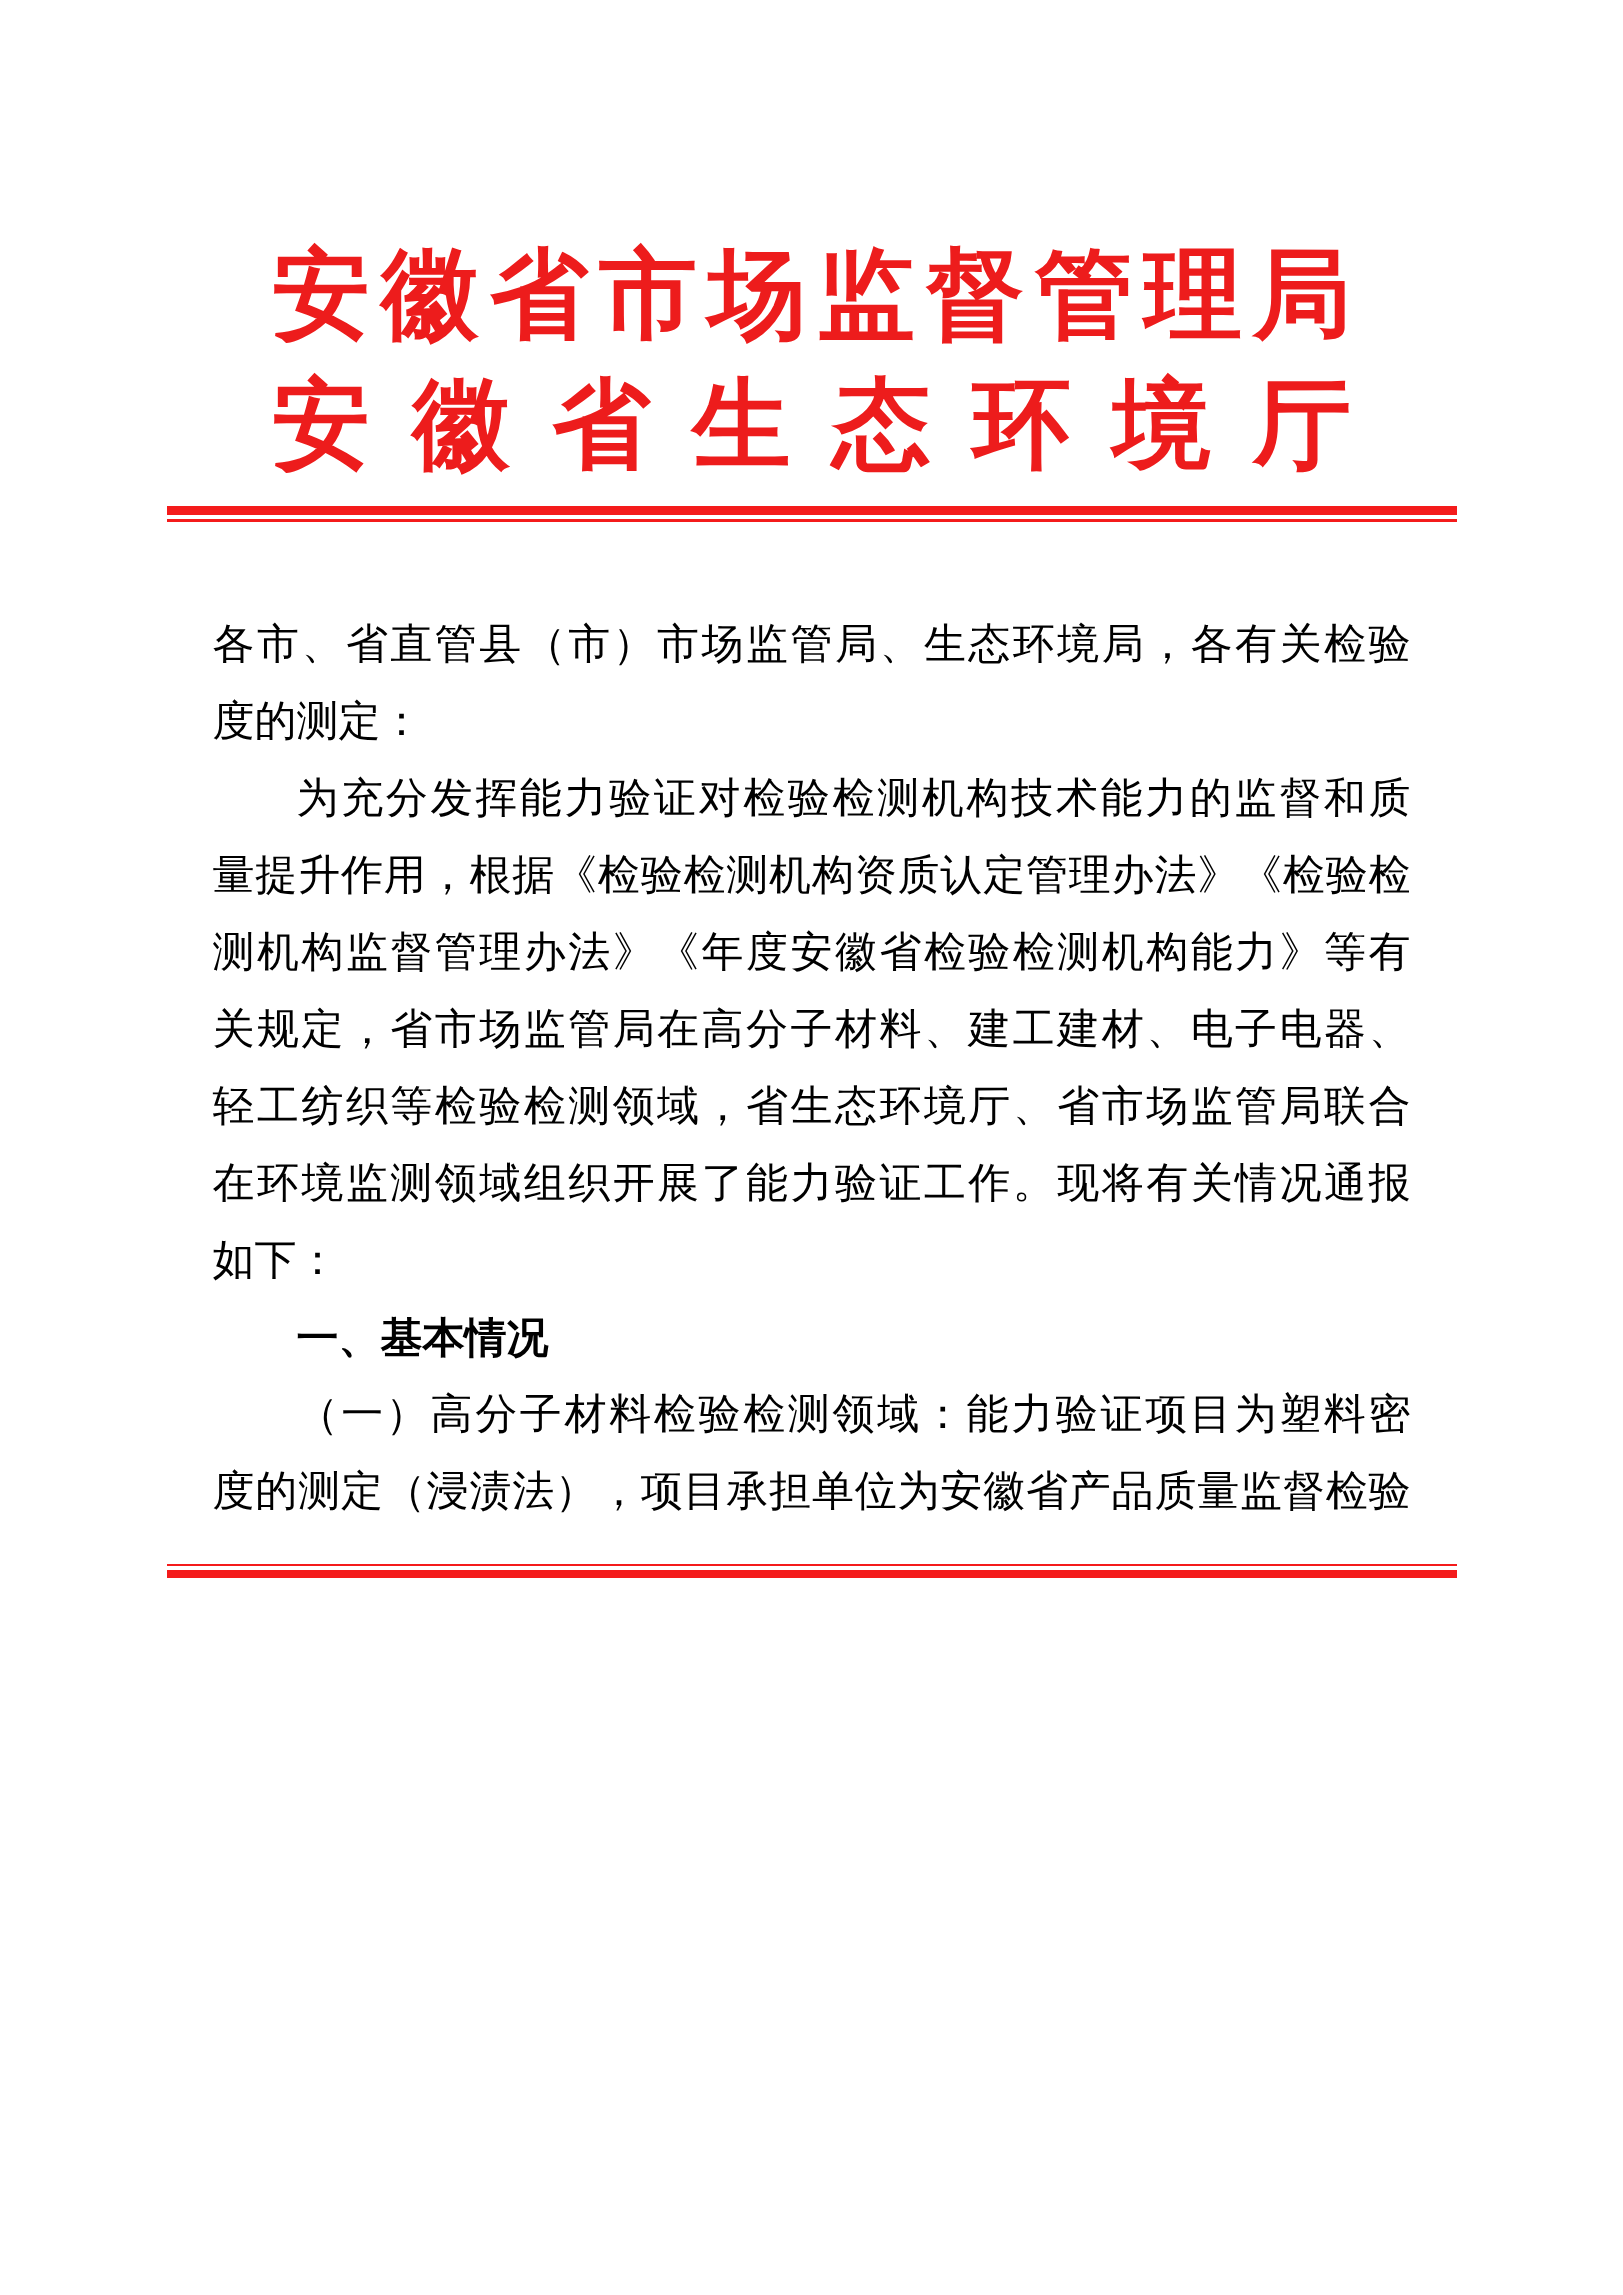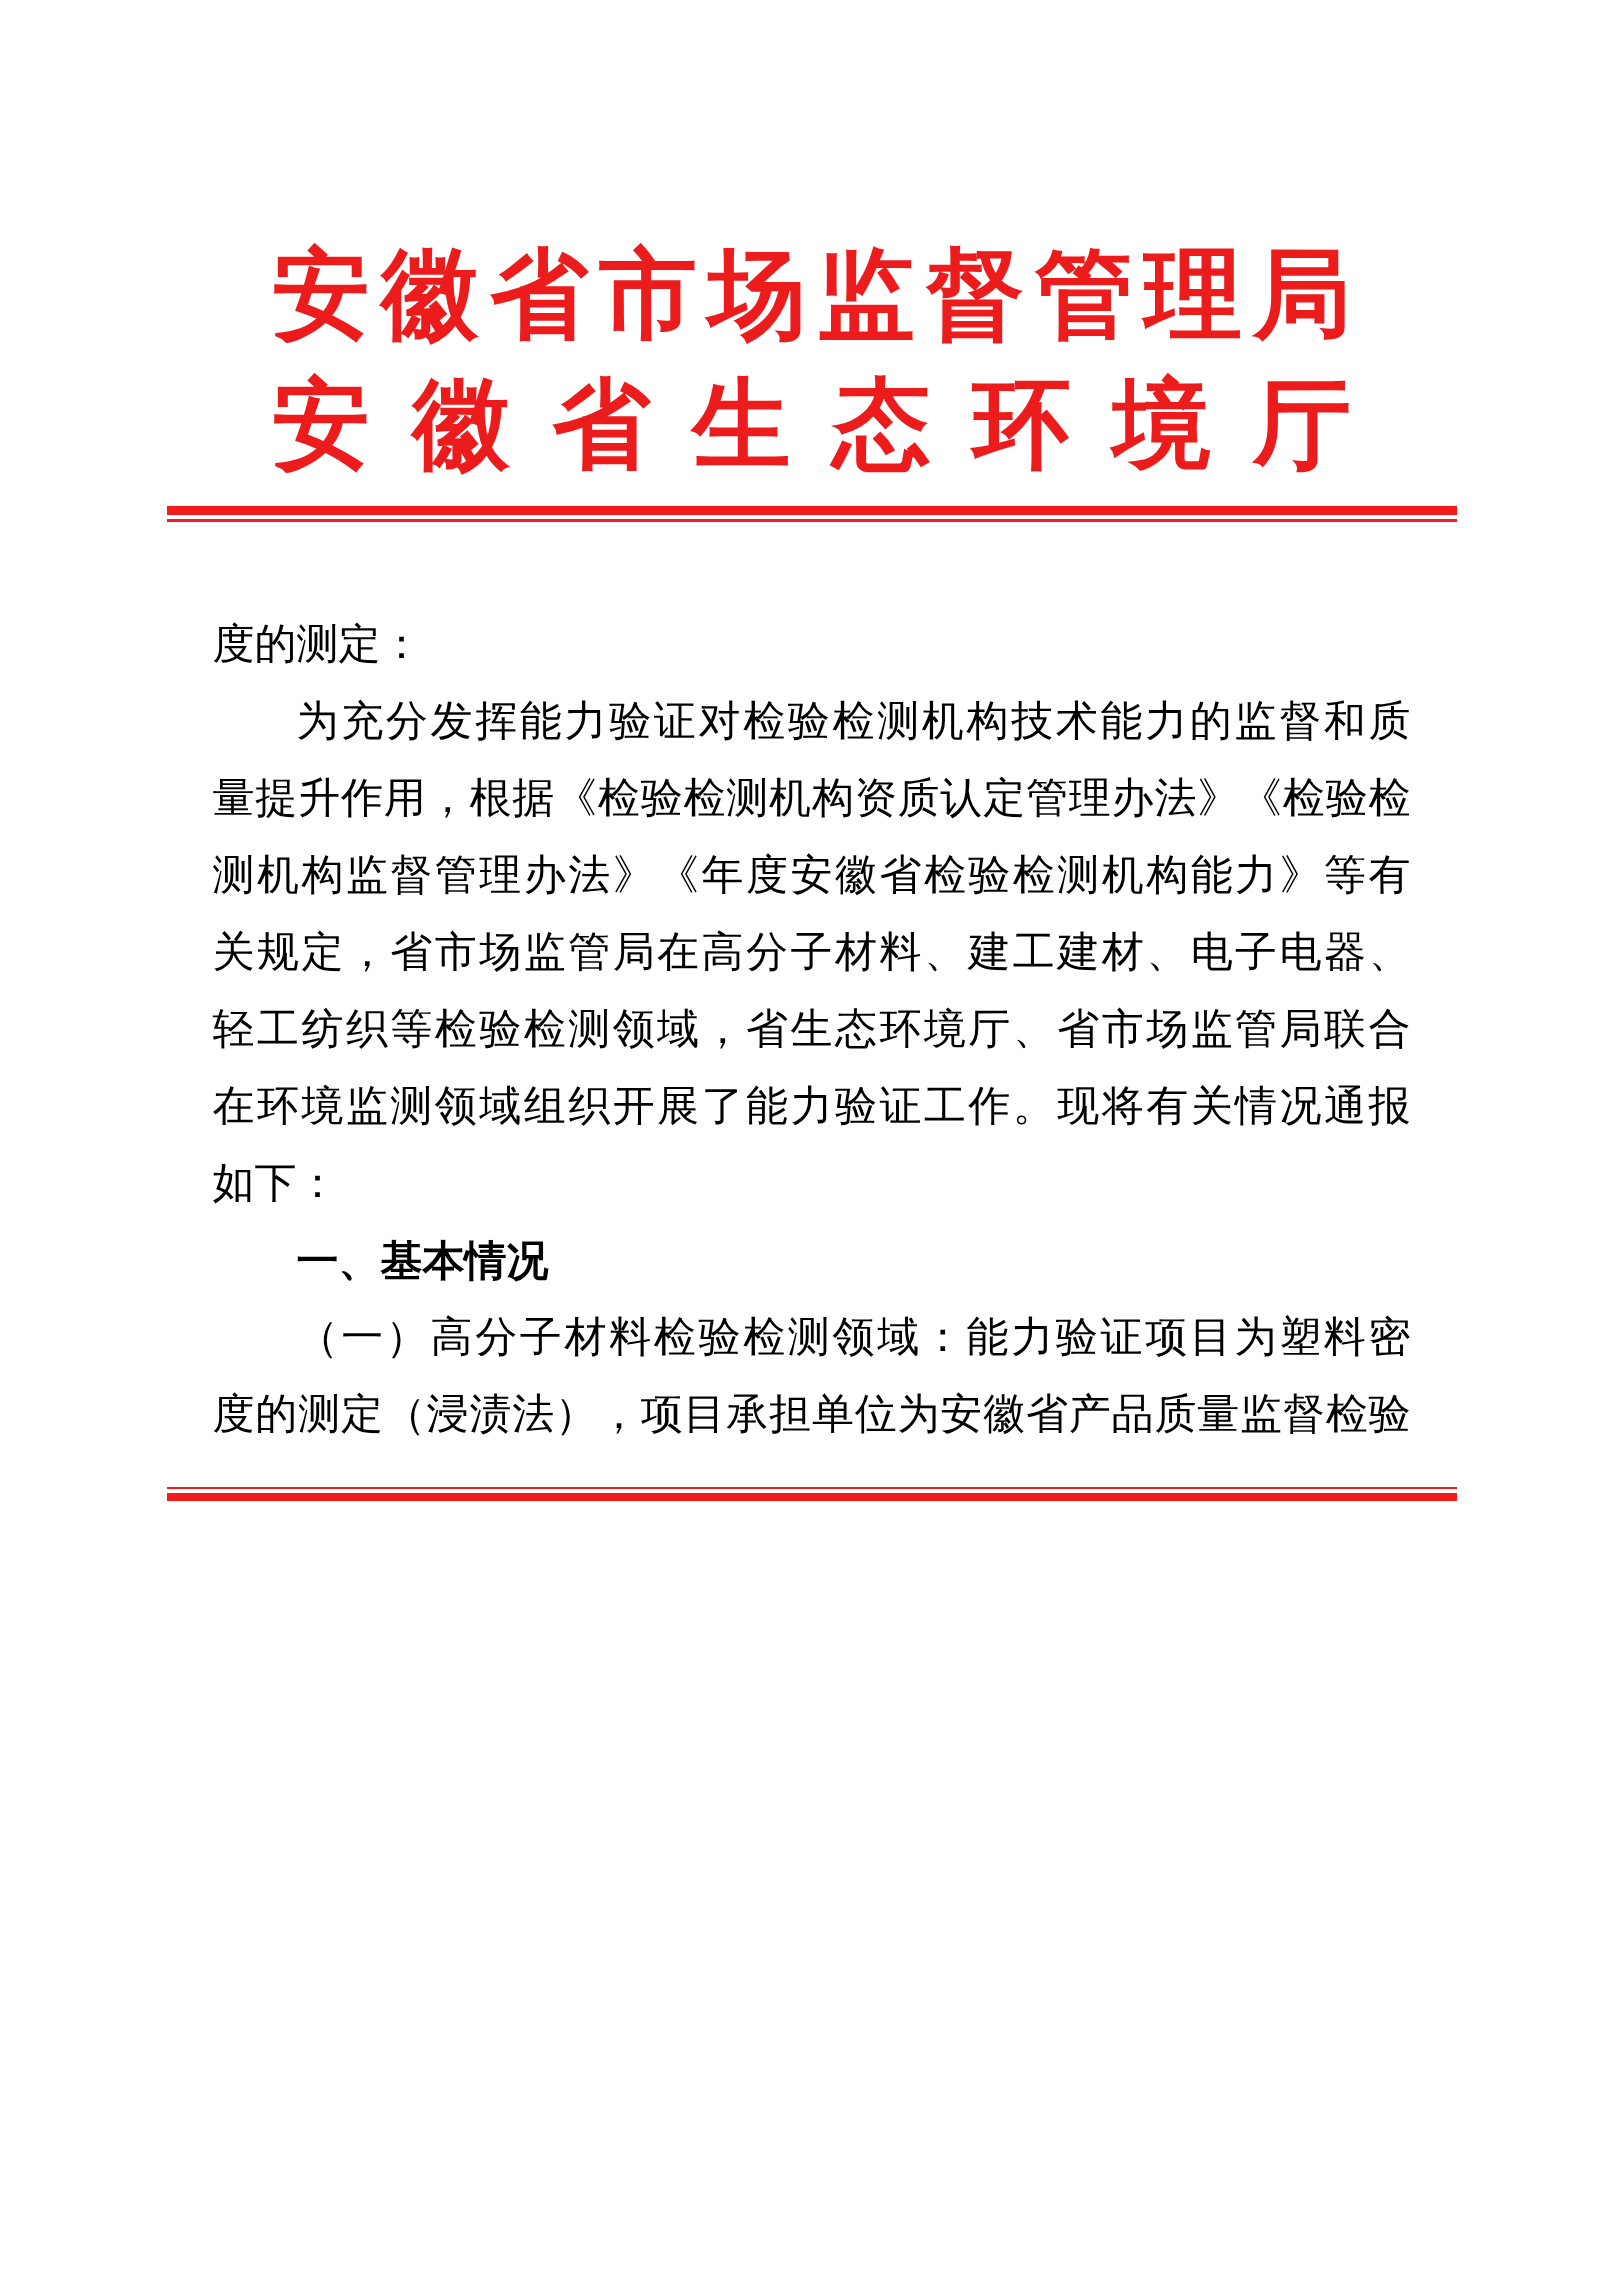--- a/index.html
+++ b/index.html
@@ -121,20 +121,21 @@
     </div>
 
     <div class="sep sep-top">
       <div class="rule-thick"></div>
       <div class="rule-thin"></div>
     </div>
 
 
 
     <div class="body-block">
+      <div class="body-line justify">各市、省直管县（市）市场监管局、生态环境局，各有关检验</div>
         <div class="body-line">度的测定：</div>
         <div class="body-line justify indent">为充分发挥能力验证对检验检测机构技术能力的监督和质</div>
         <div class="body-line justify">量提升作用，根据《检验检测机构资质认定管理办法》《检验检</div>
         <div class="body-line justify">测机构监督管理办法》《年度安徽省检验检测机构能力》等有</div>
         <div class="body-line justify">关规定，省市场监管局在高分子材料、建工建材、电子电器、</div>
         <div class="body-line justify">轻工纺织等检验检测领域，省生态环境厅、省市场监管局联合</div>
         <div class="body-line justify">在环境监测领域组织开展了能力验证工作。现将有关情况通报</div>
         <div class="body-line">如下：</div>
         <div class="body-line indent bold">一、基本情况</div>
         <div class="body-line justify indent">（一）高分子材料检验检测领域：能力验证项目为塑料密</div>

